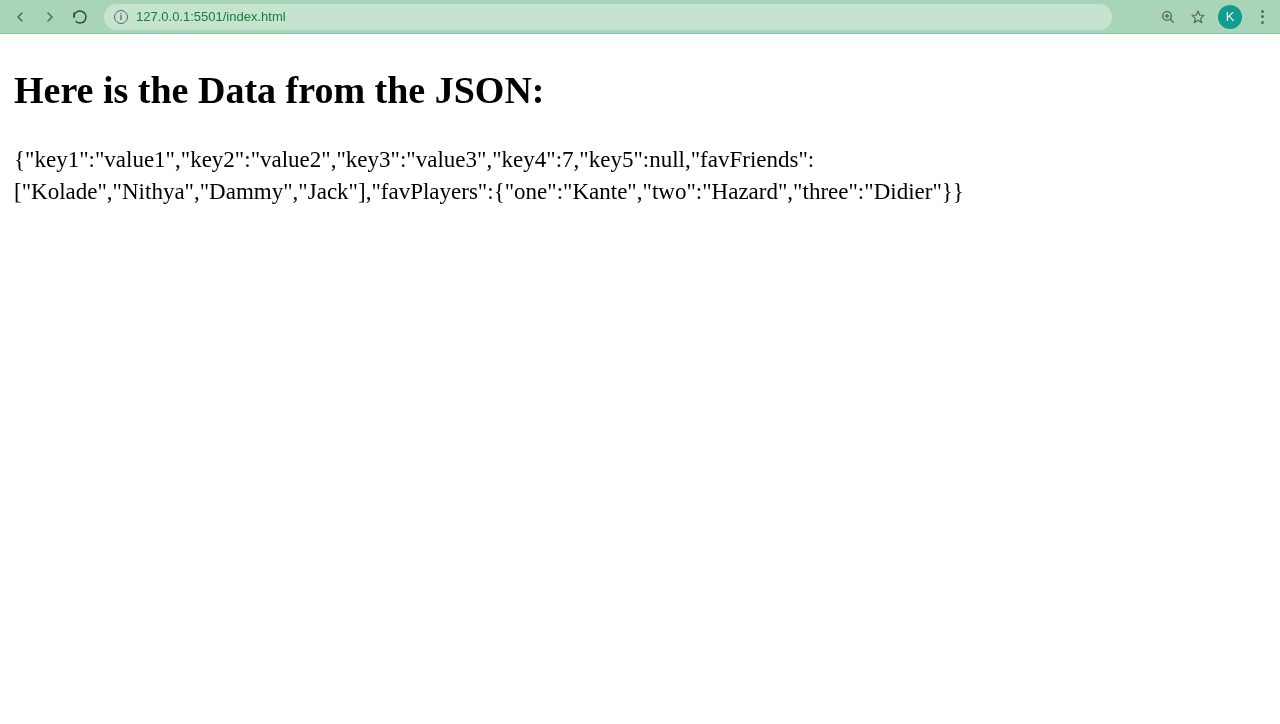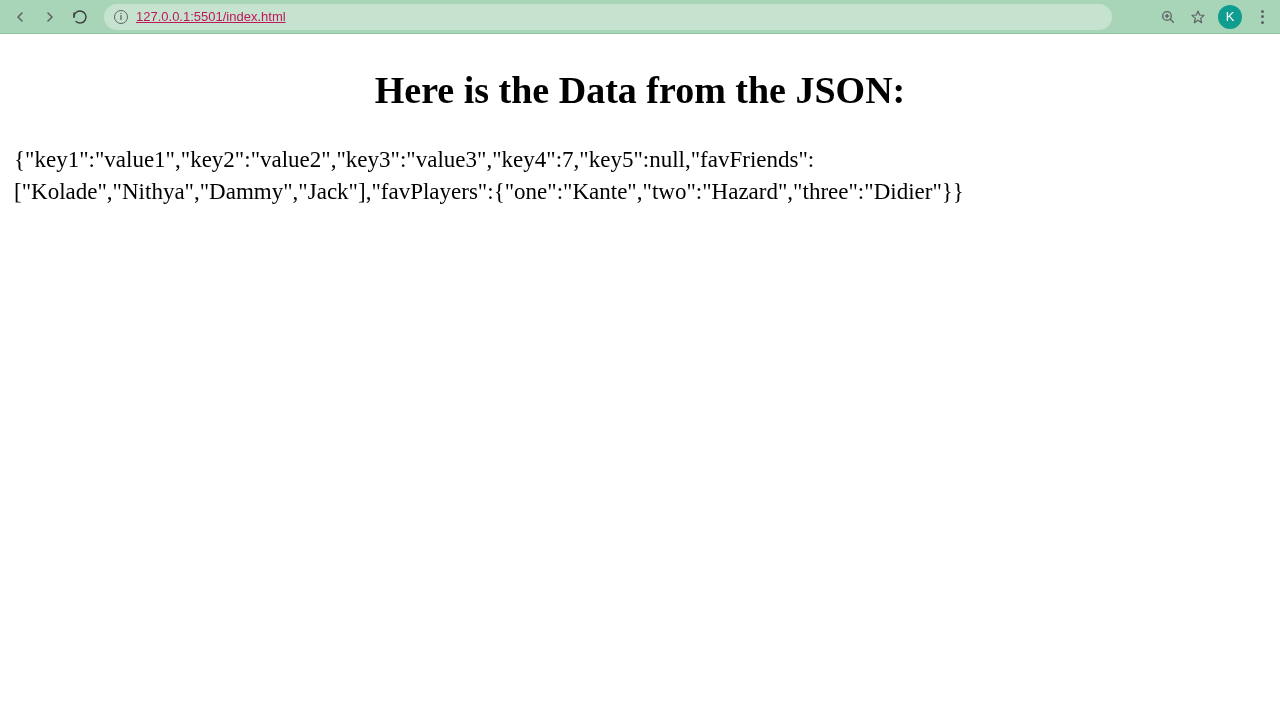--- a/index.html
+++ b/index.html
@@ -72,23 +72,22 @@
       justify-content: center;
       font-size: 9px;
       color: #5f6368;
       font-family: Arial, sans-serif;
       font-weight: bold;
       flex-shrink: 0;
     }
     .url-text {
       font-family: Arial, sans-serif;
       font-size: 13px;
-      color: #be185d;
+      color: #15803d;
       white-space: nowrap;
-      text-decoration: underline;
     }
     .chrome-right {
       display: flex;
       align-items: center;
       gap: 10px;
       margin-left: auto;
     }
     .chrome-icon {
       width: 20px;
       height: 20px;
@@ -133,21 +132,20 @@
       border-radius: 50%;
     }
     .page-content {
       padding: 14px 14px;
     }
     .page-heading {
       font-size: 38px;
       font-weight: bold;
       margin: 20px 0 32px 0;
       font-family: "Times New Roman", Times, serif;
-      text-align: center;
     }
     .json-output {
       font-size: 23px;
       font-family: "Times New Roman", Times, serif;
       line-height: 1.4;
       max-width: 1155px;
       color: #000;
     }
   </style>
 </head>

